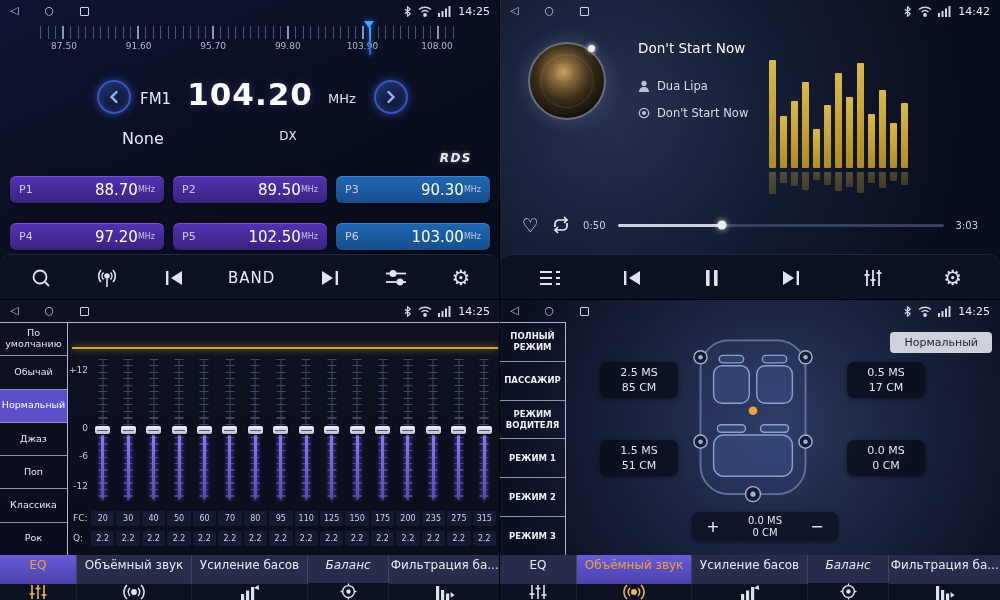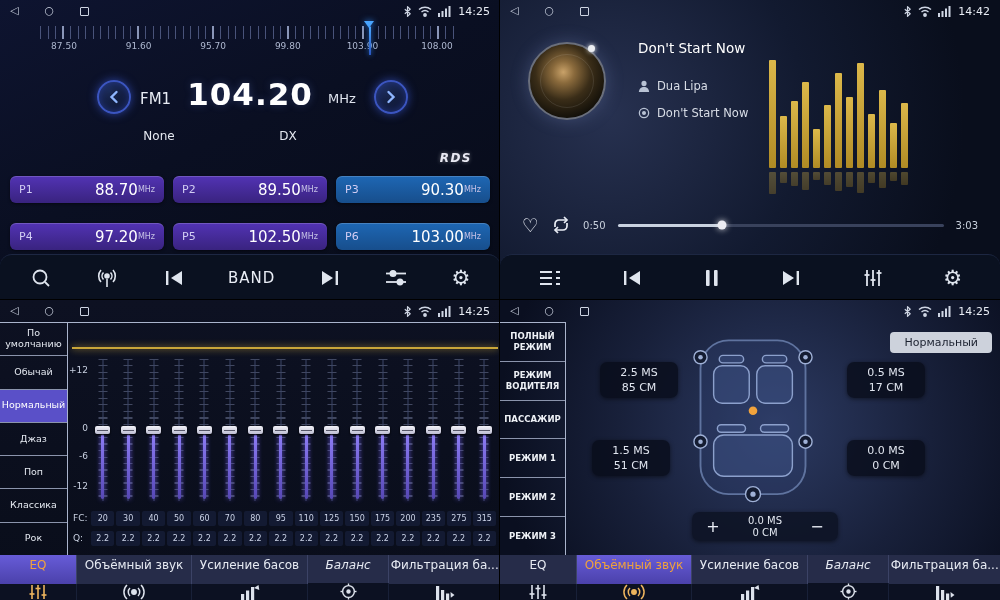--- a/index.html
+++ b/index.html
@@ -33,21 +33,21 @@
   .ruler-marker::after { content:""; position:absolute; left:4.5px; top:6px; width:2px; height:28px; background:linear-gradient(#4aa6ff,#2a55c0); box-shadow:0 0 5px #2a7ae0; }
   .circ-btn { position:absolute; width:34px; height:34px; border-radius:50%; border:2px solid #3b55c0; cursor:pointer;
     background:radial-gradient(circle at 35% 30%, #1b2a55, #0d1530 75%);
     box-shadow:0 0 10px rgba(60,90,220,.65), inset 0 0 8px rgba(60,90,220,.5);
     display:flex; align-items:center; justify-content:center; }
   .circ-btn.left  { left:97px;  top:80px; }
   .circ-btn.right { left:374px; top:80px; }
   .band-label { position:absolute; left:140px; top:90px; font-size:15px; color:#e8ecf4; }
   .freq-big { position:absolute; left:0; right:0; top:76px; text-align:center; font-size:31px; font-weight:bold; letter-spacing:1px; color:#fff; text-shadow:0 0 8px rgba(120,150,255,.25); }
   .freq-unit { position:absolute; left:328px; top:91px; font-size:13px; color:#dfe4ee; }
-  .mode-none { position:absolute; left:122px; width:74px; top:129px; text-align:center; font-size:12px; color:#e4e8f0; }
+  .mode-none { position:absolute; left:122px; width:74px; top:129px; font-size:16px; color:#e4e8f0; }
   .mode-dx   { position:absolute; left:272px; width:32px; top:129px; text-align:center; font-size:12px; color:#e4e8f0; }
   .rds { position:absolute; right:28px; top:151px; font-size:12px; font-weight:bold; font-style:italic; letter-spacing:1.5px; color:#e9e9f2; text-shadow:0 0 4px rgba(255,255,255,.4); }
   .presets { position:absolute; left:10px; right:10px; top:176px; display:grid; grid-template-columns:repeat(3,1fr); gap:20px 9px; }
   .preset { height:27px; border-radius:6px; display:flex; align-items:center; padding:0 9px; cursor:pointer; box-shadow:inset 0 1px 0 rgba(255,255,255,.18), 0 1px 3px rgba(0,0,0,.5); }
   .preset.purple { background:linear-gradient(180deg,#5233b4,#39237f); }
   .preset.blue   { background:linear-gradient(180deg,#1e67b4,#174e8c); }
   .p-name { font-size:11px; color:#d2cdf4; width:20px; }
   .p-freq { flex:1; text-align:right; font-size:15px; color:#fff; }
   .p-unit { font-size:8px; color:#c6c2e6; }
 
@@ -110,21 +110,21 @@
   .row-label { width:22px; font-size:9px; color:#c8d0e0; padding-left:5px; }
   .cells { flex:1; display:flex; }
   .fc-cell,.q-cell { flex:1; margin:0 1px; background:#131a32; border-radius:2px; font-size:8px; line-height:15px; text-align:center; color:#ccd4e8; }
 
   
   .sur-main { position:absolute; left:66px; right:0; top:0; bottom:0; }
   .profile-btn { position:absolute; right:8px; top:10px; background:#cdd2dc; color:#1c2230; font-size:11px; padding:4px 14px; border-radius:4px; border:none; cursor:pointer; font-family:inherit; }
   .car { position:absolute; left:112px; top:14px; }
   .dist { position:absolute; width:78px; background:rgba(8,12,24,.78); border-radius:7px; padding:4px 2px; text-align:center; display:flex; flex-direction:column; gap:2px; font-size:11px; color:#e0e5ef; box-shadow:0 1px 4px rgba(0,0,0,.5); cursor:pointer; }
   .dist.fl { left:34px;  top:40px; }  .dist.fr { left:281px; top:40px; }
-  .dist.rl { left:26px;  top:118px; } .dist.rr { left:281px; top:118px; }
+  .dist.rl { left:34px;  top:118px; } .dist.rr { left:281px; top:118px; }
   .adjust { position:absolute; left:126px; top:190px; display:flex; align-items:center; gap:10px; background:rgba(14,19,36,.88); border-radius:7px; padding:3px 10px; box-shadow:0 1px 4px rgba(0,0,0,.5); }
   .adj-btn { background:none; border:none; color:#e9edf5; font-size:16px; line-height:1; cursor:pointer; width:22px; font-family:inherit; }
   .adj-val { display:flex; flex-direction:column; align-items:center; gap:1px; font-size:10px; color:#e4e9f2; width:62px; }
 
   
   .tabbar { position:absolute; bottom:0; left:0; right:0; height:45px; display:flex; }
   .tabcol { display:flex; flex-direction:column; cursor:pointer; min-width:0; }
   .tabcol:nth-child(1){ flex:0.8; } .tabcol:nth-child(2){ flex:1.2; } .tabcol:nth-child(3){ flex:1.2; }
   .tabcol:nth-child(4){ flex:0.85;font-style:italic; } .tabcol:nth-child(5){ flex:1.15; }
   .tab-label { height:36px; line-height:20px; text-align:center; font-size:12px; color:#e6eaf2; background:#262c49; border-right:1px solid #3c4366; white-space:nowrap; overflow:hidden; }
@@ -670,22 +670,22 @@
             <rect x="3.5" y="5" width="2" height="6"></rect>
             <rect x="7" y="2.5" width="2" height="8.5"></rect>
             <rect x="10.5" y="0" width="2" height="11"></rect>
           </svg>
         </span>
         <span class="sb-time">14:25</span>
       </div>
     <div class="body-area">
       <div class="side sur-side" id="surround-modes">
           <div class="smode">ПОЛНЫЙ РЕЖИМ</div>
+          <div class="smode">ПАССАЖИР</div>
           <div class="smode">РЕЖИМ ВОДИТЕЛЯ</div>
-          <div class="smode">ПАССАЖИР</div>
           <div class="smode">РЕЖИМ 1</div>
           <div class="smode">РЕЖИМ 2</div>
           <div class="smode">РЕЖИМ 3</div>
         </div>
       <div class="sur-main">
         <button class="profile-btn">Нормальный</button>
         <svg class="car" width="150" height="170" viewBox="0 0 160 180">
           <rect x="24" y="4" width="112" height="164" rx="30" fill="rgba(52,70,120,0.28)" stroke="#5f739f" stroke-width="2"></rect>
           <g fill="rgba(60,80,130,0.5)" stroke="#8ca0cc" stroke-width="1.5">
             <rect x="44" y="20" width="26" height="8" rx="4"></rect>

